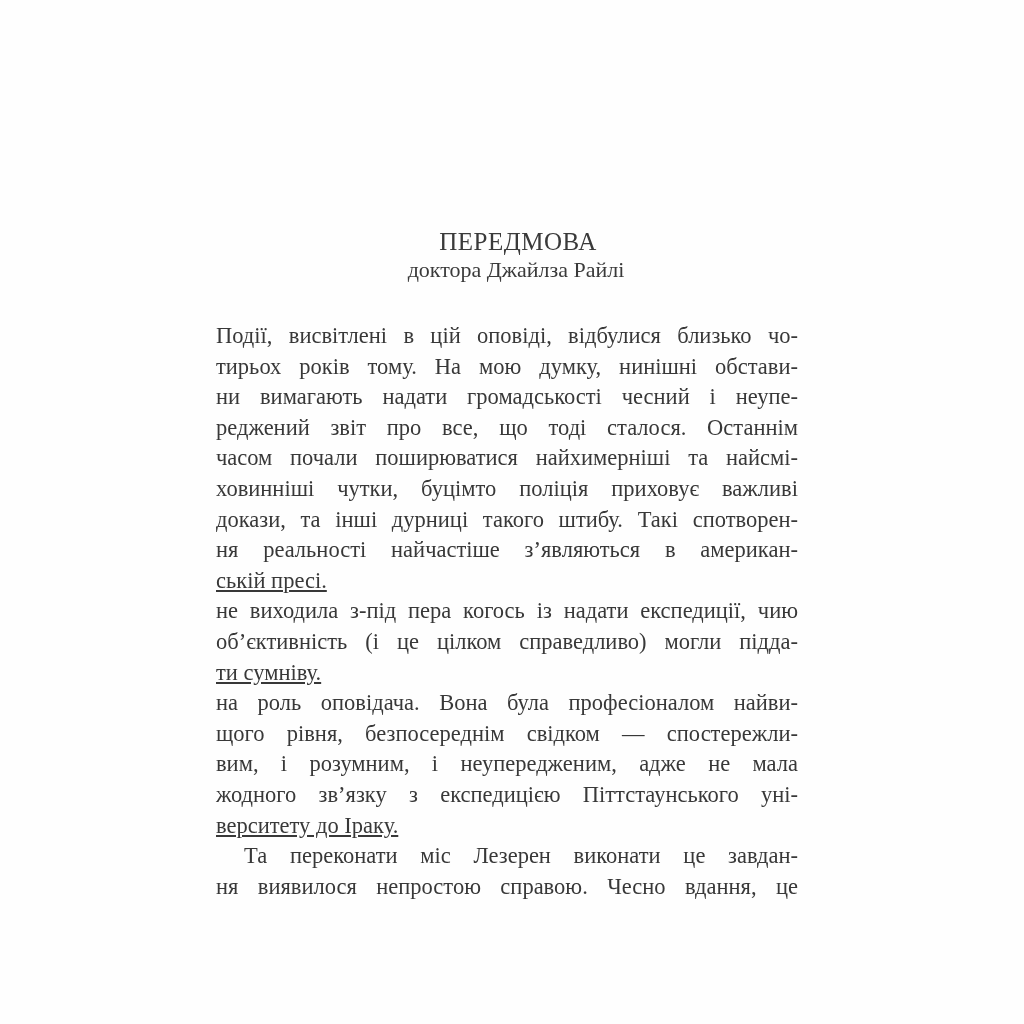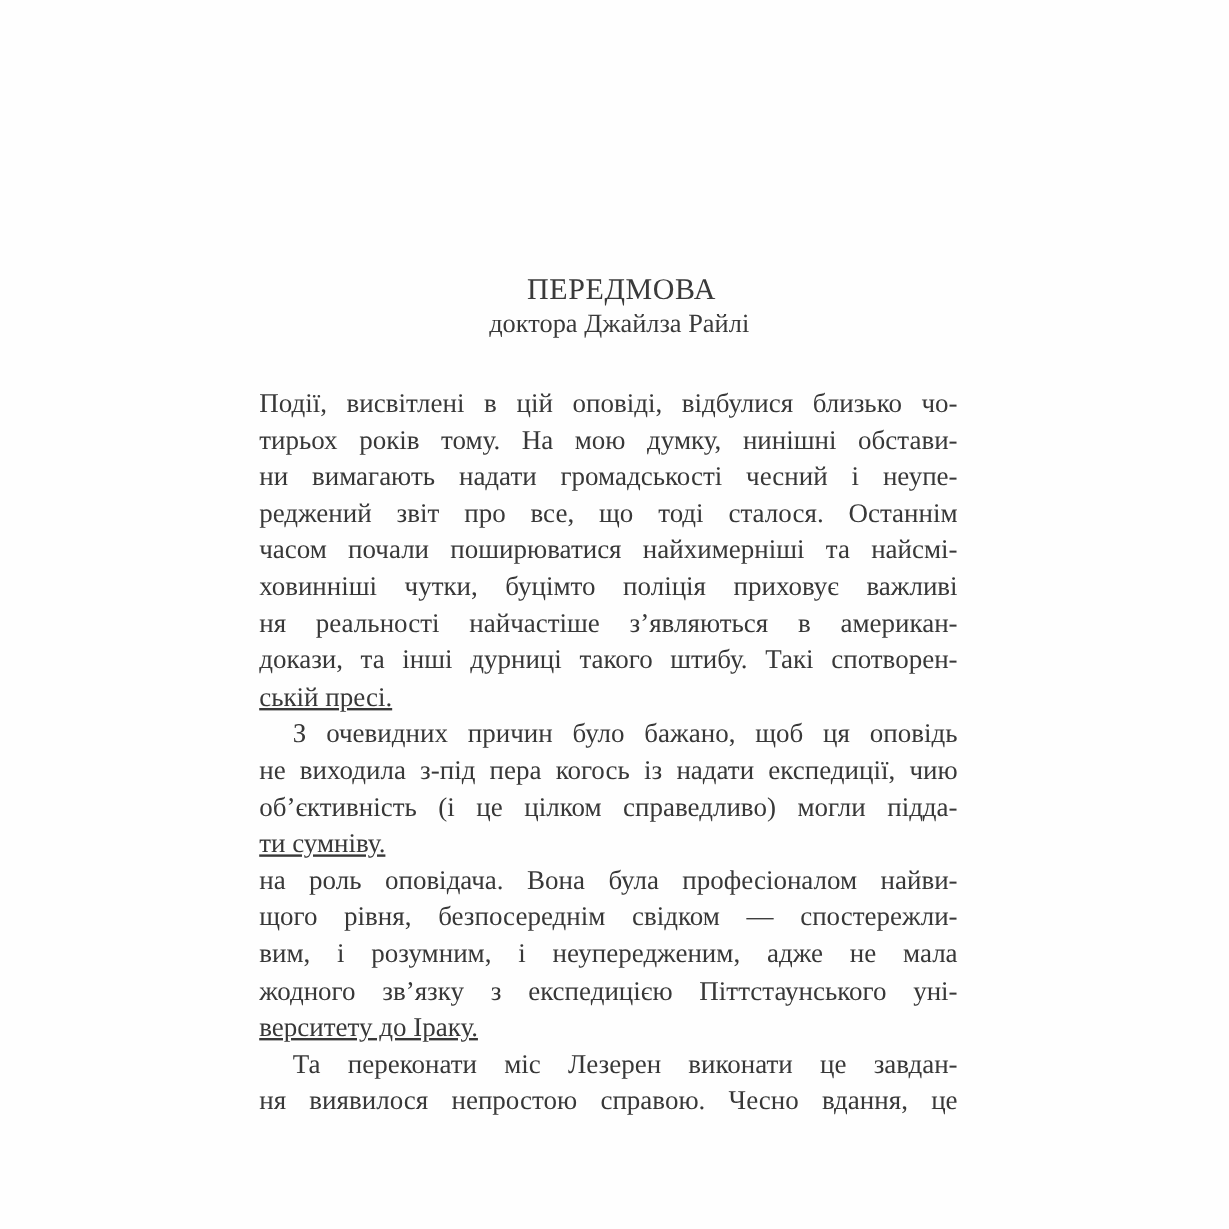--- a/index.html
+++ b/index.html
@@ -74,24 +74,23 @@
   <div class="heading title">ПЕРЕДМОВА</div>
   <div class="heading subtitle">доктора Джайлза Райлі</div>
 
   <div class="body-text">
     <span class="line">Події, висвітлені в цій оповіді, відбулися близько чо-</span>
     <span class="line">тирьох років тому. На мою думку, нинішні обстави-</span>
     <span class="line">ни вимагають надати громадськості чесний і неупе-</span>
     <span class="line">реджений звіт про все, що тоді сталося. Останнім</span>
     <span class="line">часом почали поширюватися найхимерніші та найсмі-</span>
     <span class="line">ховинніші чутки, буцімто поліція приховує важливі</span>
+    <span class="line">докази, та інші дурниці такого штибу. Такі спотворен-</span>
     <span class="line">ня реальності найчастіше з’являються в американ-</span>
-    <span class="line">докази, та інші дурниці такого штибу. Такі спотворен-</span>
     <span class="line last">ській пресі.</span>
-    <span class="line indent">З очевидних причин було бажано, щоб ця оповідь</span>
     <span class="line">не виходила з-під пера когось із надати експедиції, чию</span>
     <span class="line">об’єктивність (і це цілком справедливо) могли підда-</span>
     <span class="line last">ти сумніву.</span>
     <span class="line">на роль оповідача. Вона була професіоналом найви-</span>
     <span class="line">щого рівня, безпосереднім свідком — спостережли-</span>
     <span class="line">вим, і розумним, і неупередженим, адже не мала</span>
     <span class="line">жодного зв’язку з експедицією Піттстаунського уні-</span>
     <span class="line last">верситету до Іраку.</span>
     <span class="line indent">Та переконати міс Лезерен виконати це завдан-</span>
     <span class="line">ня виявилося непростою справою. Чесно вдання, це</span>

